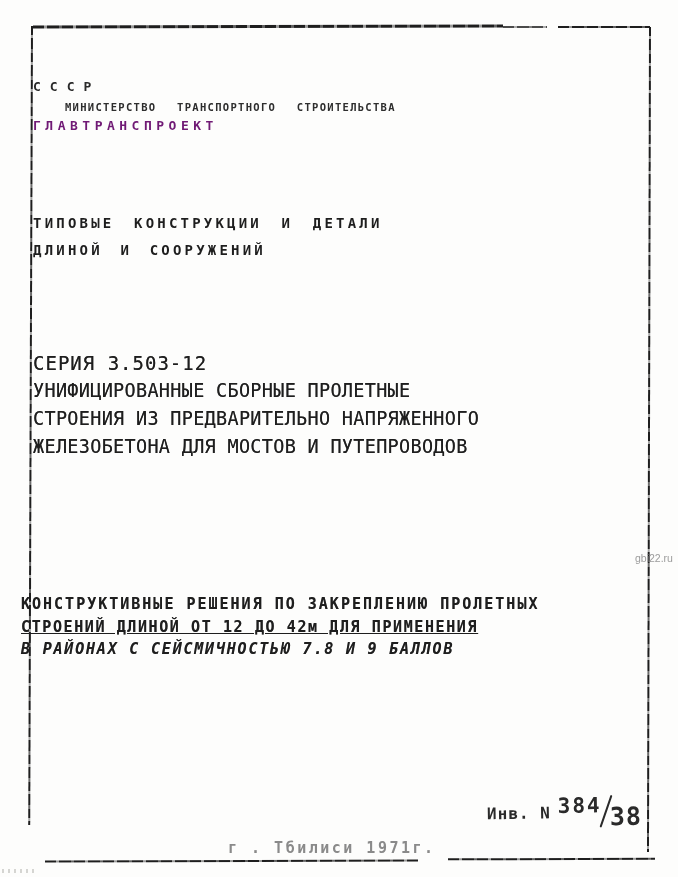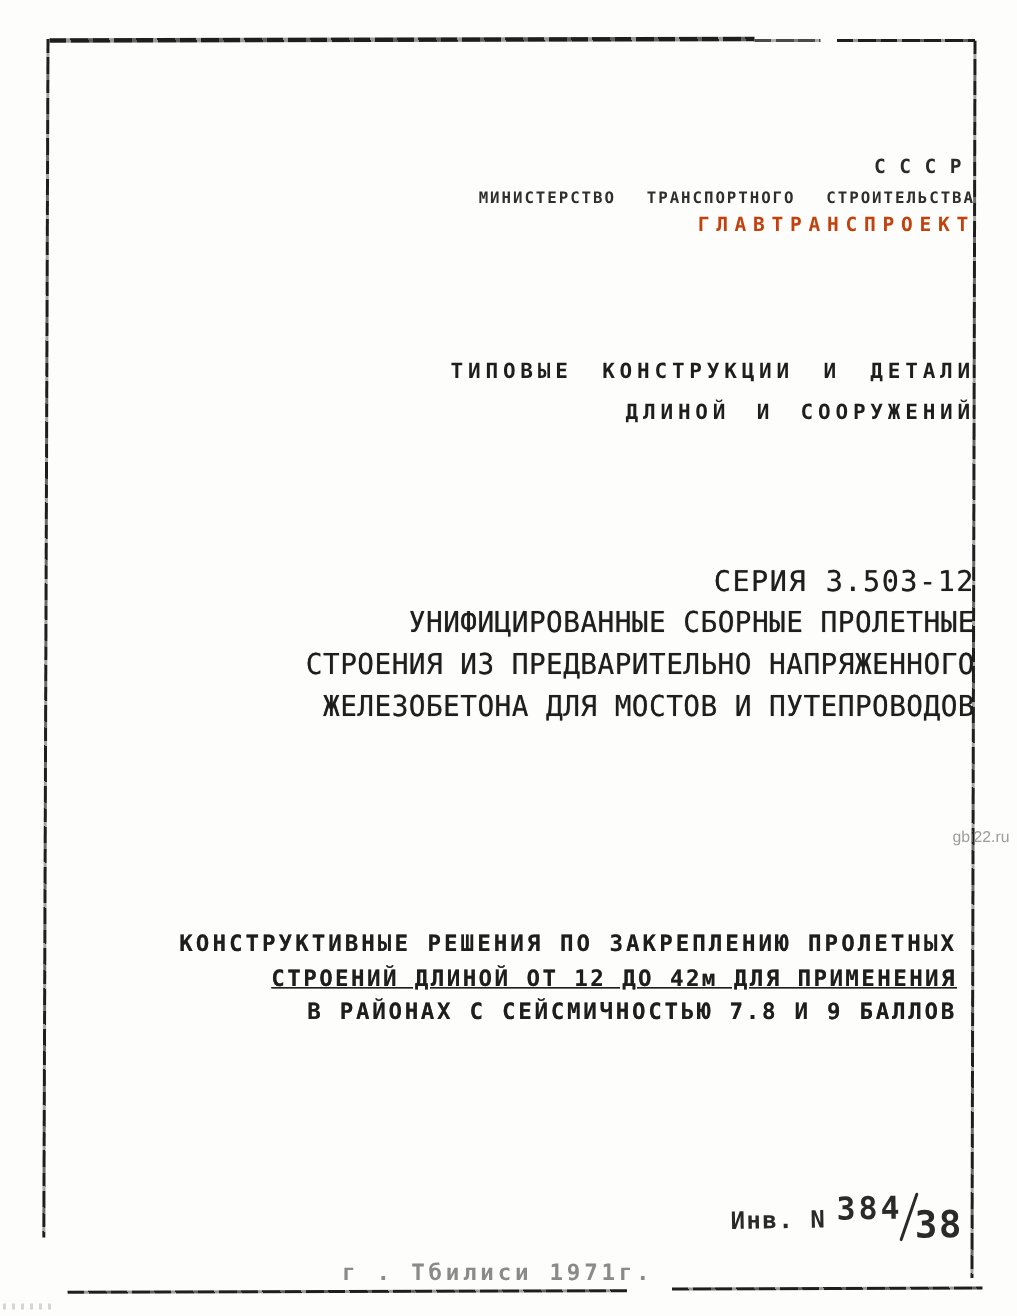--- a/index.html
+++ b/index.html
@@ -28,43 +28,43 @@
   .top-b{left:503px;top:26px;width:44px;height:2px;opacity:.8;}
   .top-c{left:558px;top:26px;width:92px;height:2px;}
   .left-l{left:31px;top:26px;width:2px;height:799px;transform:rotate(0.2deg);transform-origin:top left;}
   .right-l{left:649px;top:27px;width:2px;height:825px;transform:rotate(0.14deg);transform-origin:top left;}
   .bot-a{left:45px;top:860px;width:373px;height:2px;transform:rotate(-0.15deg);}
   .bot-b{left:448px;top:858px;width:207px;height:2px;transform:rotate(-0.2deg);}
   .smudge{position:absolute;left:2px;top:869px;width:34px;height:4px;opacity:.55;
     background:repeating-linear-gradient(90deg,#b5b5b0 0 2px,transparent 2px 6px);}
 
   
-  .blk{position:absolute;text-align:right;white-space:nowrap;margin-top:25px;}
+  .blk{position:absolute;text-align:left;white-space:nowrap;}
   .center{left:33px;width:617px;}
 
   .header{top:79px;}
   .cccp{font-size:13px;letter-spacing:9px;font-weight:bold;color:#2a2a2a;}
   .ministry{margin-top:7px;font-size:10.5px;letter-spacing:1.3px;word-spacing:13px;font-weight:bold;color:#2e2e2e;padding-left:32px;}
-  .glavtrans{margin-top:5px;font-size:13px;letter-spacing:4.5px;font-weight:bold;color:#c2410c;}
+  .glavtrans{margin-top:5px;font-size:13px;letter-spacing:4.5px;font-weight:bold;color:#701a75;}
 
   .caption{top:215px;font-weight:bold;}
   .caption .c1{font-size:14px;letter-spacing:3.2px;word-spacing:8px;}
   .caption .c2{margin-top:11px;font-size:14px;letter-spacing:3.2px;word-spacing:6px;}
 
   .title{top:349px;font-weight:normal;line-height:28px;text-shadow:0 0 .5px rgba(0,0,0,.65);}
   .title .series{font-size:19px;letter-spacing:1px;}
   .title .t-line{font-size:18.5px;letter-spacing:.3px;transform:scaleY(1.04);}
 
   .issue-head{top:570px;left:40px;width:617px;font-weight:bold;}
   .issue-label{font-size:14px;letter-spacing:6px;}
   .issue-number{font-size:16px;letter-spacing:1px;margin-left:8px;}
   .issue-body{top:593px;left:21px;width:617px;font-weight:bold;line-height:22.5px;text-shadow:0 0 .4px rgba(0,0,0,.5);}
   .issue-body .i1{font-size:15px;letter-spacing:2px;}
   .issue-body .i2{font-size:15px;letter-spacing:1.6px;text-decoration:underline;}
-  .issue-body .i3{font-size:15px;letter-spacing:1.8px;}
+  .issue-body .i3{font-size:15px;letter-spacing:1.8px;font-style:italic;}
 
   .stamp{position:absolute;left:487px;top:795px;display:inline-flex;align-items:center;
     transform:rotate(-1deg);color:#2a2a2a;font-weight:bold;}
   .stamp-label{font-size:16px;letter-spacing:1px;}
   .stamp-frac{display:inline-flex;align-items:center;margin-left:7px;}
   .stamp-num{font-size:21px;transform:translateY(-6px);letter-spacing:2px;}
   .frac-slash{width:2px;height:34px;background:#2a2a2a;transform:rotate(20deg);margin:0 3px;border-radius:1px;}
   .stamp-den{font-size:25px;transform:translateY(5px);letter-spacing:1px;}
 
   .footer{position:absolute;left:228px;top:839px;font-size:15px;letter-spacing:2.5px;

